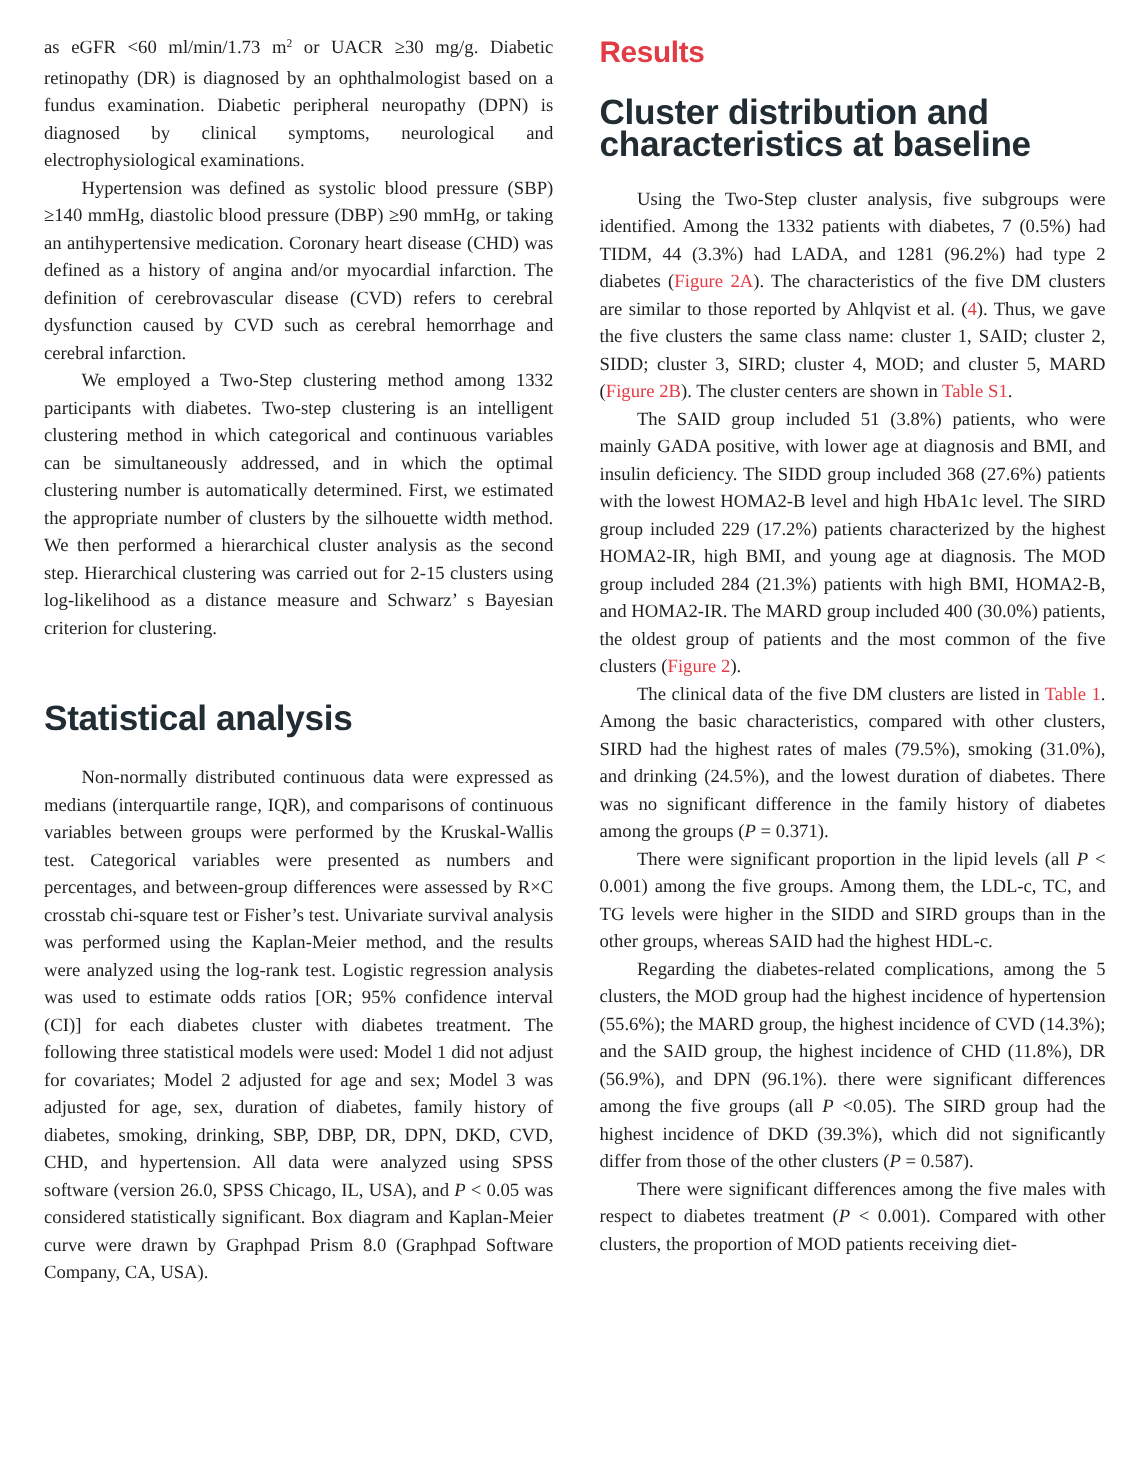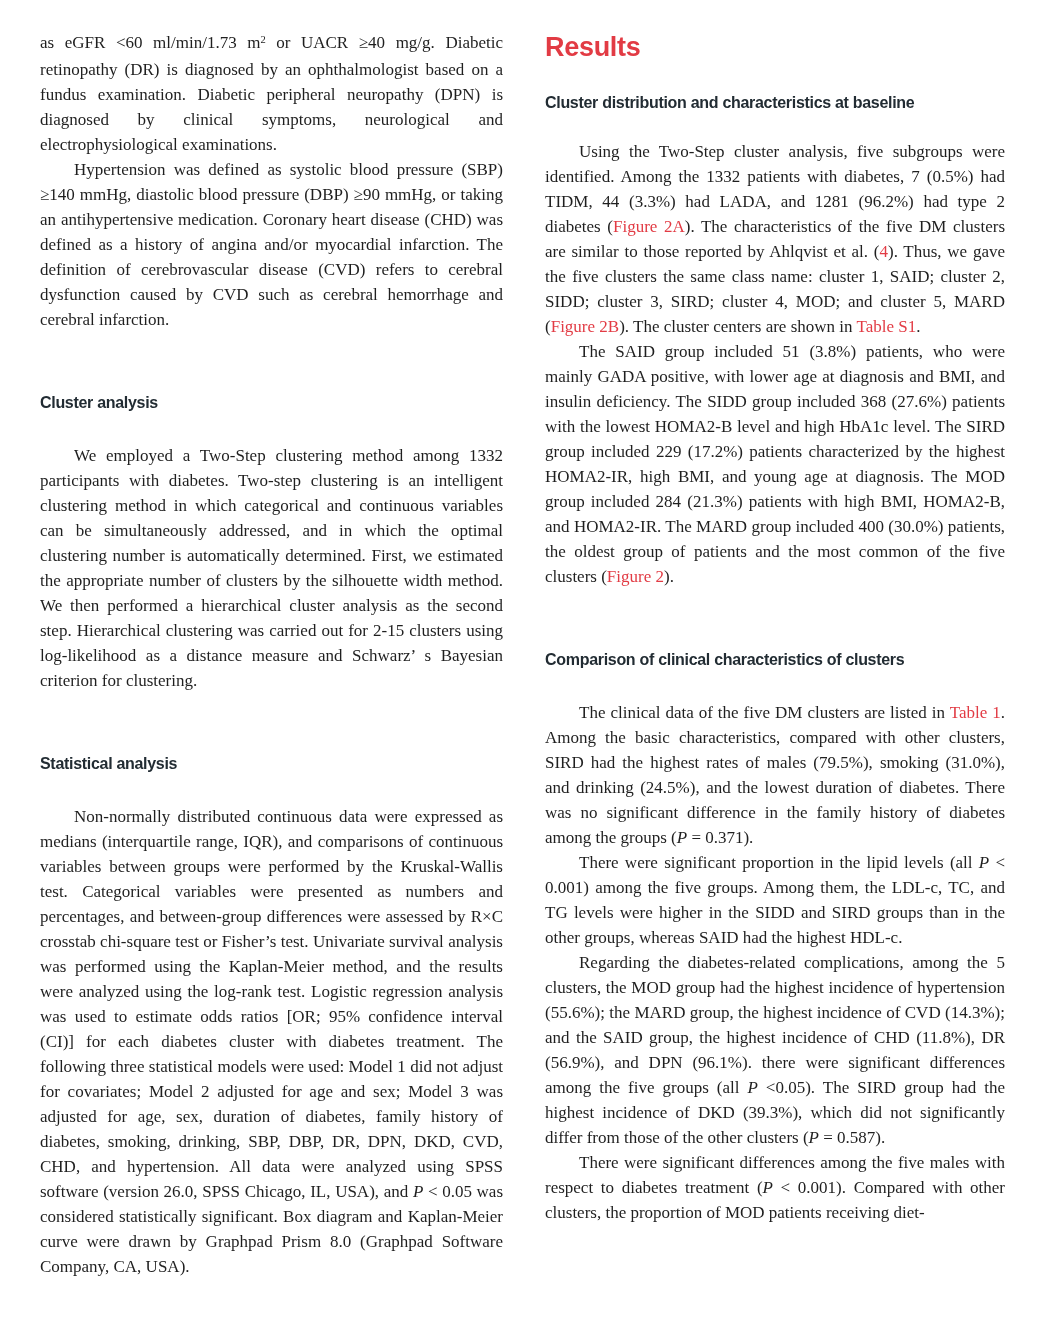--- a/index.html
+++ b/index.html
@@ -37,21 +37,21 @@
     font-family: "Liberation Sans", "DejaVu Sans", sans-serif;
     font-size: 27px;
     line-height: 30px;
     font-weight: 700;
     letter-spacing: -0.3px;
     color: var(--accent-red);
     margin: 2px 0 0 0;
   }
   h2.section-heading {
     font-family: "Liberation Sans", "DejaVu Sans", sans-serif;
-    font-size: 16px;
+    font-size: 32px;
     line-height: 29px;
     font-weight: 700;
     letter-spacing: -0.3px;
     color: var(--heading-color);
     margin: 56px 0 26px 0;
   }
   .col-right h1.results-heading + h2.section-heading { margin-top: 26px; margin-bottom: 22px; }
 
   .seg-plain { color: inherit; }
   .seg-link { color: var(--accent-red); cursor: pointer; }
@@ -62,37 +62,35 @@
     top: -0.45em;
     letter-spacing: 0;
   }
 </style>
 </head>
 <body>
 
 <div class="page">
 
   <div class="col">
-    <p class="body-para"><span class="seg-plain">as eGFR &lt;60 ml/min/1.73 m</span><span class="seg-sup">2</span><span class="seg-plain"> or UACR ≥40 mg/g. Diabetic retinopathy (DR) is diagnosed by an ophthalmologist based on a fundus examination. Diabetic peripheral neuropathy (DPN) is diagnosed by clinical symptoms, neurological and electrophysiological examinations.</span></p>
+    <p class="body-para"><span class="seg-plain">as eGFR &lt;60 ml/min/1.73 m</span><span class="seg-sup">2</span><span class="seg-plain"> or UACR ≥30 mg/g. Diabetic retinopathy (DR) is diagnosed by an ophthalmologist based on a fundus examination. Diabetic peripheral neuropathy (DPN) is diagnosed by clinical symptoms, neurological and electrophysiological examinations.</span></p>
     <p class="body-para indent"><span class="seg-plain">Hypertension was defined as systolic blood pressure (SBP) ≥140 mmHg, diastolic blood pressure (DBP) ≥90 mmHg, or taking an antihypertensive medication. Coronary heart disease (CHD) was defined as a history of angina and/or myocardial infarction. The definition of cerebrovascular disease (CVD) refers to cerebral dysfunction caused by CVD such as cerebral hemorrhage and cerebral infarction.</span></p>
 
-    <h2 class="section-heading">Cluster analysis</h2>
     <p class="body-para indent"><span class="seg-plain">We employed a Two-Step clustering method among 1332 participants with diabetes. Two-step clustering is an intelligent clustering method in which categorical and continuous variables can be simultaneously addressed, and in which the optimal clustering number is automatically determined. First, we estimated the appropriate number of clusters by the silhouette width method. We then performed a hierarchical cluster analysis as the second step. Hierarchical clustering was carried out for 2-15 clusters using log-likelihood as a distance measure and Schwarz’ s Bayesian criterion for clustering.</span></p>
 
     <h2 class="section-heading">Statistical analysis</h2>
     <p class="body-para indent"><span class="seg-plain">Non-normally distributed continuous data were expressed as medians (interquartile range, IQR), and comparisons of continuous variables between groups were performed by the Kruskal-Wallis test. Categorical variables were presented as numbers and percentages, and between-group differences were assessed by R×C crosstab chi-square test or Fisher’s test. Univariate survival analysis was performed using the Kaplan-Meier method, and the results were analyzed using the log-rank test. Logistic regression analysis was used to estimate odds ratios [OR; 95% confidence interval (CI)] for each diabetes cluster with diabetes treatment. The following three statistical models were used: Model 1 did not adjust for covariates; Model 2 adjusted for age and sex; Model 3 was adjusted for age, sex, duration of diabetes, family history of diabetes, smoking, drinking, SBP, DBP, DR, DPN, DKD, CVD, CHD, and hypertension. All data were analyzed using SPSS software (version 26.0, SPSS Chicago, IL, USA), and </span><span class="seg-italic">P</span><span class="seg-plain"> &lt; 0.05 was considered statistically significant. Box diagram and Kaplan-Meier curve were drawn by Graphpad Prism 8.0 (Graphpad Software Company, CA, USA).</span></p>
   </div>
 
   <div class="col col-right">
     <h1 class="results-heading">Results</h1>
 
     <h2 class="section-heading">Cluster distribution and characteristics at baseline</h2>
     <p class="body-para indent"><span class="seg-plain">Using the Two-Step cluster analysis, five subgroups were identified. Among the 1332 patients with diabetes, 7 (0.5%) had TIDM, 44 (3.3%) had LADA, and 1281 (96.2%) had type 2 diabetes (</span><span class="seg-link">Figure 2A</span><span class="seg-plain">). The characteristics of the five DM clusters are similar to those reported by Ahlqvist et al. (</span><span class="seg-link">4</span><span class="seg-plain">). Thus, we gave the five clusters the same class name: cluster 1, SAID; cluster 2, SIDD; cluster 3, SIRD; cluster 4, MOD; and cluster 5, MARD (</span><span class="seg-link">Figure 2B</span><span class="seg-plain">). The cluster centers are shown in </span><span class="seg-link">Table S1</span><span class="seg-plain">.</span></p>
     <p class="body-para indent"><span class="seg-plain">The SAID group included 51 (3.8%) patients, who were mainly GADA positive, with lower age at diagnosis and BMI, and insulin deficiency. The SIDD group included 368 (27.6%) patients with the lowest HOMA2-B level and high HbA1c level. The SIRD group included 229 (17.2%) patients characterized by the highest HOMA2-IR, high BMI, and young age at diagnosis. The MOD group included 284 (21.3%) patients with high BMI, HOMA2-B, and HOMA2-IR. The MARD group included 400 (30.0%) patients, the oldest group of patients and the most common of the five clusters (</span><span class="seg-link">Figure 2</span><span class="seg-plain">).</span></p>
 
-    <h2 class="section-heading">Comparison of clinical characteristics of clusters</h2>
     <p class="body-para indent"><span class="seg-plain">The clinical data of the five DM clusters are listed in </span><span class="seg-link">Table 1</span><span class="seg-plain">. Among the basic characteristics, compared with other clusters, SIRD had the highest rates of males (79.5%), smoking (31.0%), and drinking (24.5%), and the lowest duration of diabetes. There was no significant difference in the family history of diabetes among the groups (</span><span class="seg-italic">P</span><span class="seg-plain"> = 0.371).</span></p>
     <p class="body-para indent"><span class="seg-plain">There were significant proportion in the lipid levels (all </span><span class="seg-italic">P</span><span class="seg-plain"> &lt; 0.001) among the five groups. Among them, the LDL-c, TC, and TG levels were higher in the SIDD and SIRD groups than in the other groups, whereas SAID had the highest HDL-c.</span></p>
     <p class="body-para indent"><span class="seg-plain">Regarding the diabetes-related complications, among the 5 clusters, the MOD group had the highest incidence of hypertension (55.6%); the MARD group, the highest incidence of CVD (14.3%); and the SAID group, the highest incidence of CHD (11.8%), DR (56.9%), and DPN (96.1%). there were significant differences among the five groups (all </span><span class="seg-italic">P</span><span class="seg-plain"> &lt;0.05). The SIRD group had the highest incidence of DKD (39.3%), which did not significantly differ from those of the other clusters (</span><span class="seg-italic">P</span><span class="seg-plain"> = 0.587).</span></p>
     <p class="body-para indent"><span class="seg-plain">There were significant differences among the five males with respect to diabetes treatment (</span><span class="seg-italic">P</span><span class="seg-plain"> &lt; 0.001). Compared with other clusters, the proportion of MOD patients receiving diet-</span></p>
   </div>
 
 </div>
 
 </body></html>

